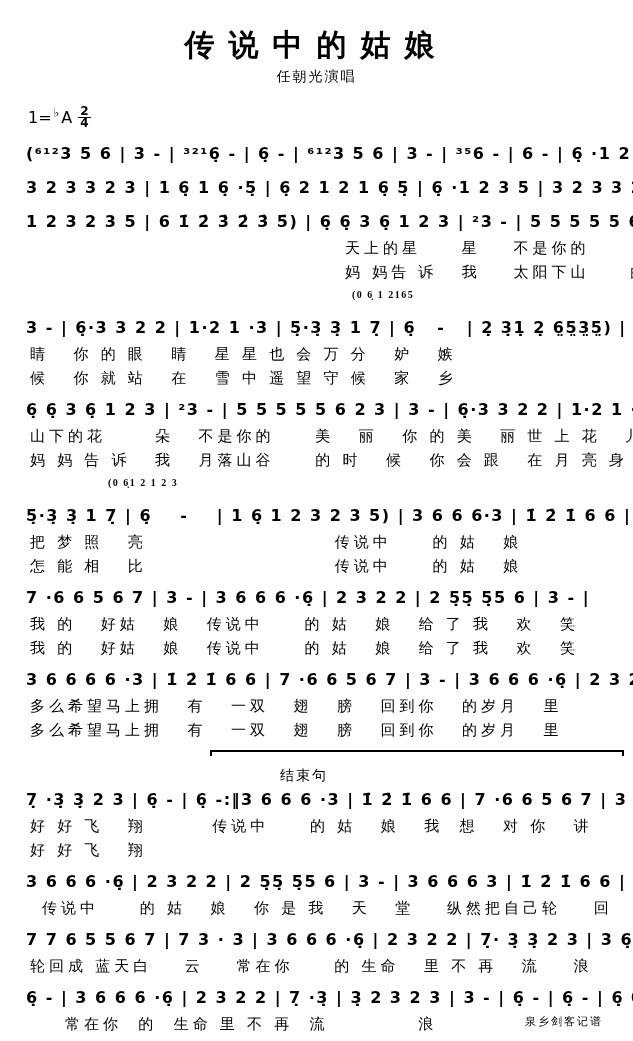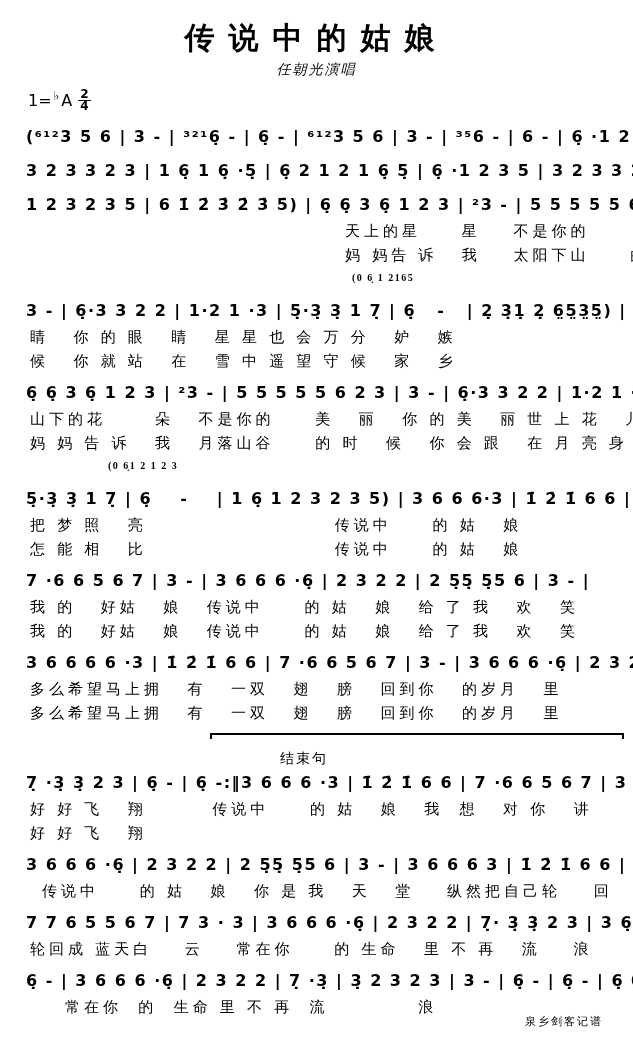--- a/index.html
+++ b/index.html
@@ -5,35 +5,34 @@
   html,body{margin:0;padding:0;background:#e8e8e8;}
   .page{
     position:relative;
     width:633px;height:1041px;
     margin:0 auto;
     background:#ffffff;
     color:#000;
     font-family:"DejaVu Sans","Liberation Sans",sans-serif;
     overflow:hidden;
     box-sizing:border-box;
-    padding-top:12px;
+    padding-top:19px;
   }
   .title{
     text-align:center;
     font-size:30px;
     font-weight:bold;
     letter-spacing:14px;
     margin:6px 0 2px 0;
   }
   .subtitle{
     text-align:center;
     font-size:14px;
     letter-spacing:2px;
-    margin-bottom:8px;
-    font-style:italic;
+    margin-bottom:18px;
   }
   .keyline{
     padding-left:28px;
     font-size:16px;
     height:26px;
     display:flex;align-items:center;gap:2px;
   }
   .keyline .flat{font-size:12px;vertical-align:super;position:relative;top:-4px;}
   .frac{
     display:inline-flex;flex-direction:column;align-items:center;

